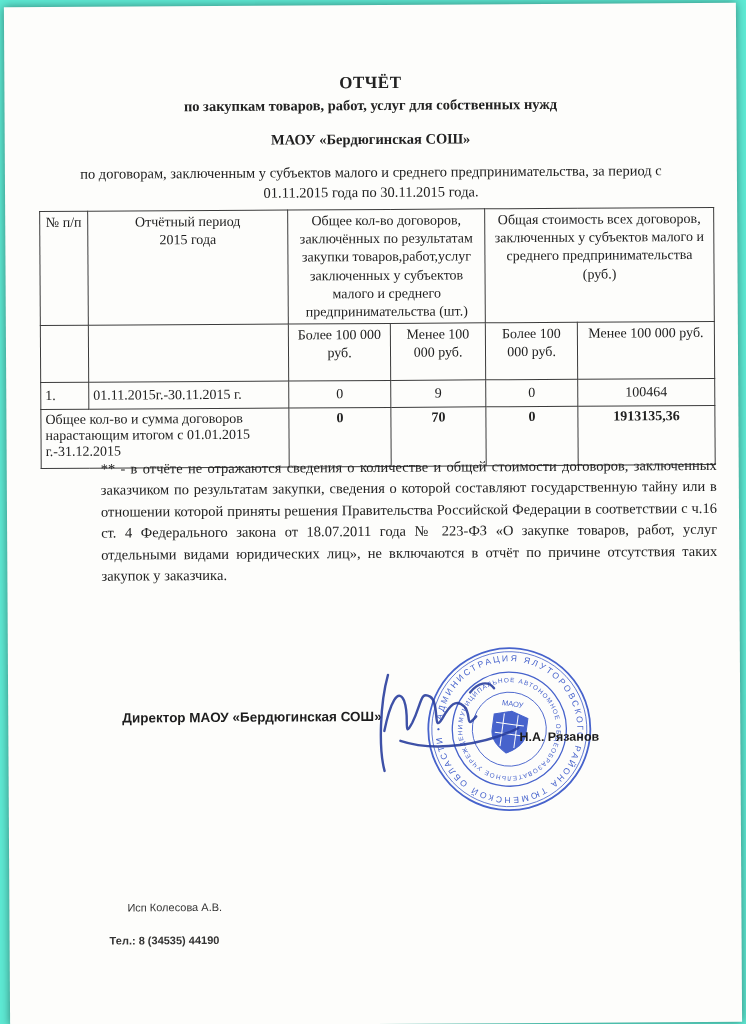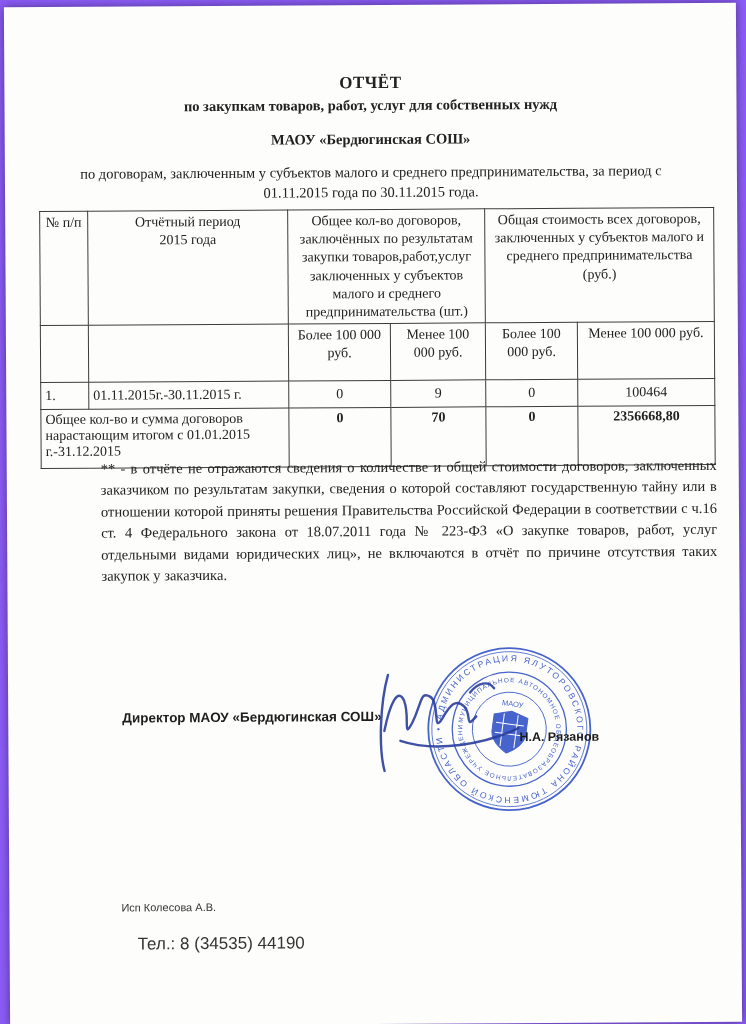--- a/index.html
+++ b/index.html
@@ -1,17 +1,17 @@
 <!DOCTYPE html>
 <html><head>
 <meta charset="utf-8">
 <style>
   html,body { margin:0; padding:0; }
   body { background:#8f8b85; font-family:"Liberation Serif", serif; }
-  .canvas { position:relative; width:746px; height:1024px; overflow:hidden; background:#8b5cf6; }
+  .canvas { position:relative; width:746px; height:1024px; overflow:hidden; background:#5eead4; }
   .page {
     position:absolute; left:7px; top:5px; width:732px; height:1019px;
     background:#fdfdfb; transform:rotate(-0.35deg); transform-origin:50% 50%;
     box-shadow:0 0 10px rgba(0,0,0,0.45);
   }
   .inner { position:absolute; left:0; top:0; width:732px; height:1019px; color:#222; }
 
   .title { position:absolute; left:0; top:68px; width:732px; text-align:center;
            font-size:17px; font-weight:bold; letter-spacing:0.5px; }
   .subtitle { position:absolute; left:0; top:92px; width:732px; text-align:center;
@@ -39,24 +39,24 @@
   .sig-label { position:absolute; left:114px; top:704px; font-family:"Liberation Sans", sans-serif;
                font-size:13.5px; font-weight:bold; color:#1d1d1d; }
   .sig-name { position:absolute; left:511px; top:726px; font-family:"Liberation Sans", sans-serif;
               font-size:12.5px; font-weight:600; color:#1a1a1a; z-index:5; }
 
   .stamp { position:absolute; left:416px; top:640px; width:170px; height:170px;
            transform:rotate(8deg); opacity:0.88; z-index:2; }
   .signature { position:absolute; left:352px; top:648px; width:180px; height:130px;
                z-index:3; opacity:0.9; }
 
-  .exec { position:absolute; left:112px; top:895px; font-family:"Liberation Sans", sans-serif;
+  .exec { position:absolute; left:118px; top:895px; font-family:"Liberation Sans", sans-serif;
           font-size:11px; color:#333; }
-  .phone { position:absolute; left:128px; top:928px; font-family:"Liberation Sans", sans-serif;
-           font-size:17px; color:#333; }
+  .phone { position:absolute; left:100px; top:928px; font-family:"Liberation Sans", sans-serif;
+           font-size:11px; color:#333;font-weight:bold; }
 </style>
 </head>
 <body>
 
 <div class="canvas">
   <div class="page">
     <div class="inner">
 
       <div class="title">ОТЧЁТ</div>
       <div class="subtitle">по закупкам товаров, работ, услуг  для собственных нужд</div>
@@ -95,21 +95,21 @@
               <td class="val">0</td>
               <td class="val">9</td>
               <td class="val">0</td>
               <td class="val">100464</td>
             </tr>
             <tr class="totalrow">
               <td colspan="2">Общее кол-во и сумма договоров нарастающим итогом с 01.01.2015 г.-31.12.2015</td>
               <td class="val bold">0</td>
               <td class="val bold">70</td>
               <td class="val bold">0</td>
-              <td class="val bold">2356668,80</td>
+              <td class="val bold">1913135,36</td>
             </tr>
           </tbody>
         </table>
       </div>
 
       <div class="footnote">** - в отчёте не отражаются сведения о количестве и общей стоимости договоров, заключенных заказчиком по результатам закупки, сведения о которой составляют государственную тайну или в отношении которой приняты решения Правительства Российской Федерации в соответствии с ч.16 ст. 4 Федерального закона от 18.07.2011 года № 223-ФЗ «О закупке товаров, работ, услуг отдельными видами юридических лиц», не включаются в отчёт по причине отсутствия таких закупок у заказчика.</div>
 
       <div class="sig-label">Директор МАОУ «Бердюгинская СОШ»</div>
       <div class="sig-name">Н.А. Рязанов</div>
 

